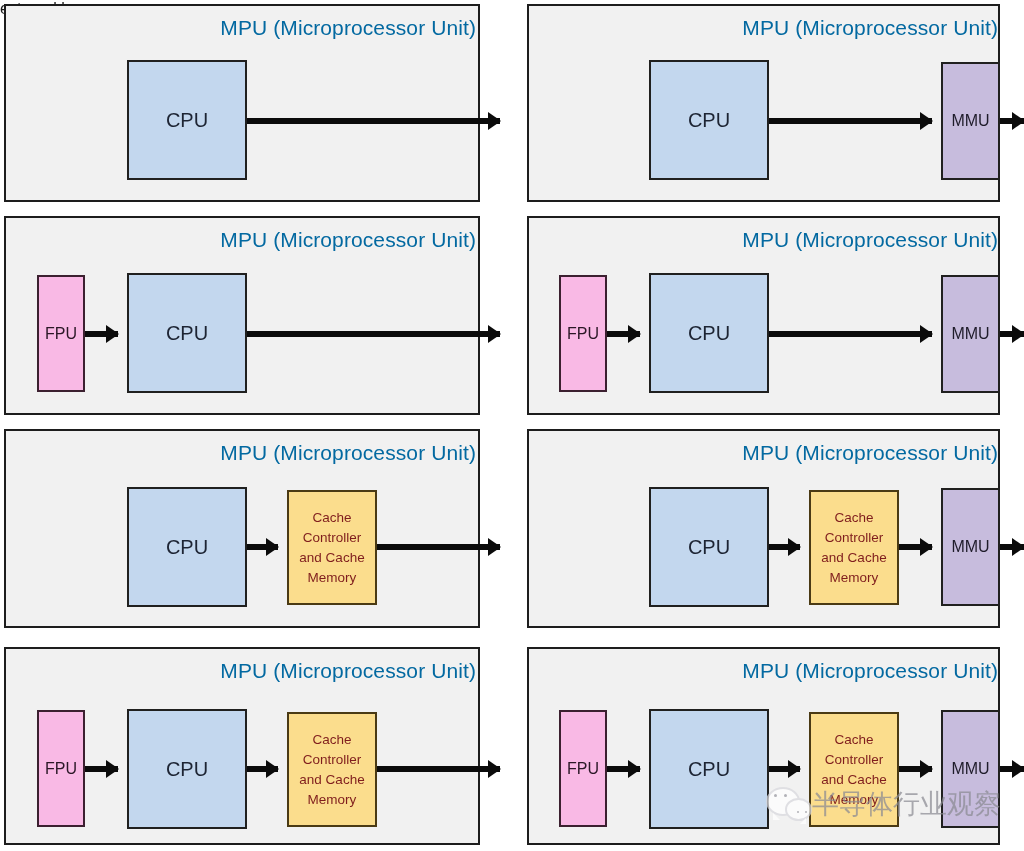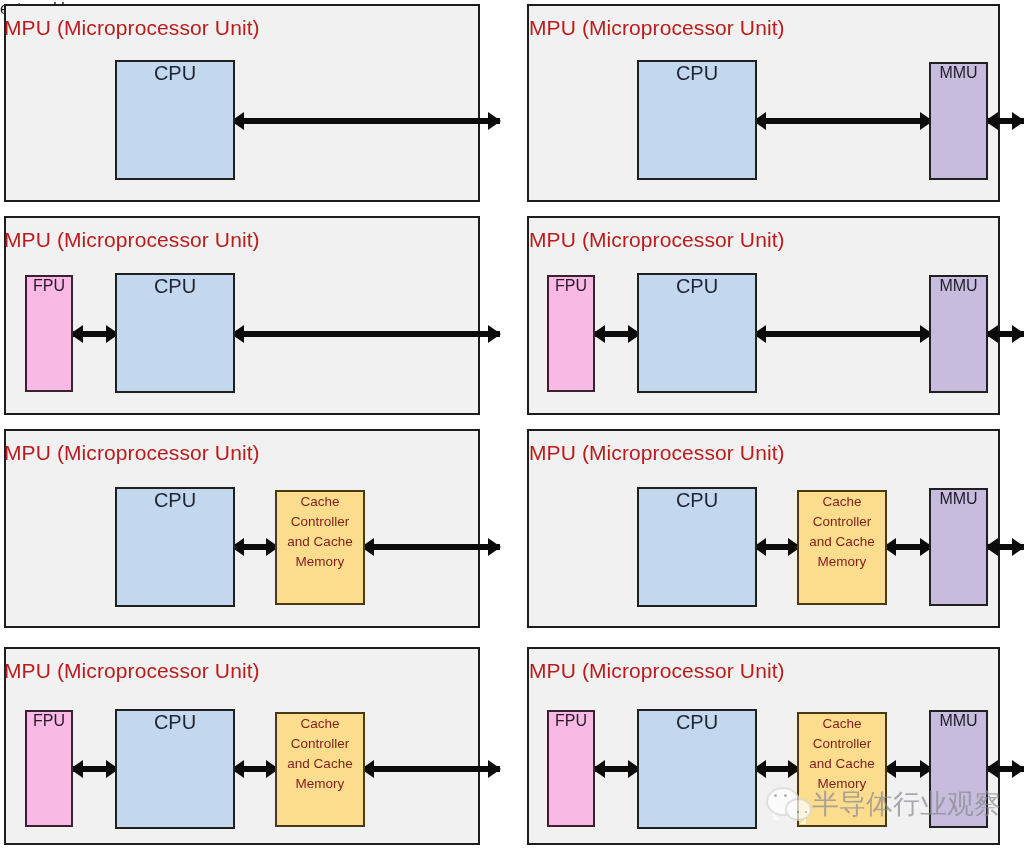--- a/index.html
+++ b/index.html
@@ -12,40 +12,41 @@
 
   
   .mpu{
     position:absolute;
     background:#f1f1f1;
     border:2px solid #1d1d1d;
     box-sizing:border-box;
   }
   .mpu-title{
     position:absolute;left:0;right:0;top:9px;
-    text-align:left;
+    text-align:right;
     font-size:21px;
     line-height:26px;
-    color:#b91c1c;
+    color:#0369a1;
     letter-spacing:0.1px;
     white-space:nowrap;
   }
   
   .col-left .mpu-title{transform:translateX(-2px);}
 
   
   .blk{
     position:absolute;
     box-sizing:border-box;
     border:2px solid #ec4899;
     display:flex;
-    align-items:flex-start;
+    align-items:center;
     justify-content:center;
     text-align:center;
     z-index:3;
+    margin-left:12px;
   }
   .blk span{display:block;}
   .blk-cpu{
     background:#c3d7ee;
     border-color:#20201f;
     font-size:20px;
     color:#1d2433;
   }
   .blk-fpu{
     background:#f9b9e5;

